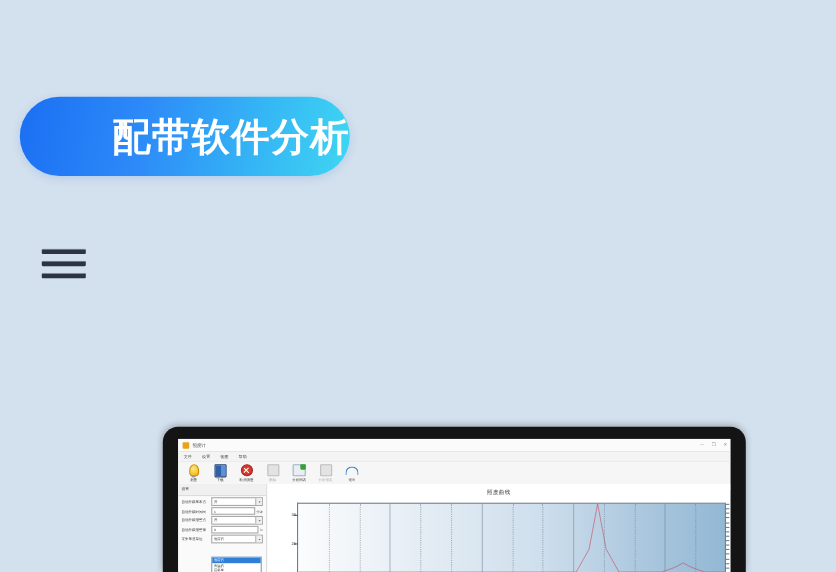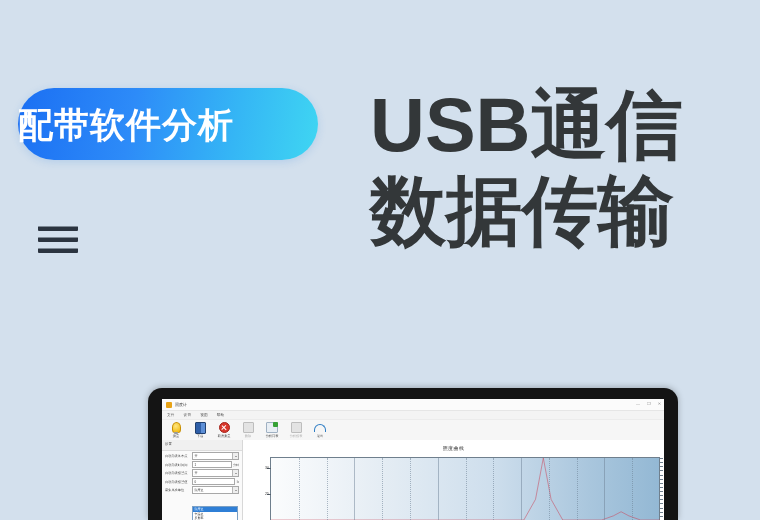--- a/index.html
+++ b/index.html
@@ -9,21 +9,21 @@
     font-family:"Liberation Sans","DejaVu Sans",sans-serif;
     position:relative;
   }
   
   .hero{position:absolute;left:0;top:0;width:760px;height:390px;}
 
   .badge{
     position:absolute;left:18px;top:88px;width:300px;height:72px;
     border-radius:36px;
     background:linear-gradient(100deg,#1b6ff3 0%,#2d8bf8 38%,#35b6f5 72%,#3fd6f2 100%);
-    display:flex;align-items:center;justify-content:flex-start;
+    display:flex;align-items:center;justify-content:flex-end;
     box-shadow:0 2px 8px rgba(40,120,220,.18);
   }
   .badge-text{
     color:#ffffff;font-size:35px;font-weight:700;letter-spacing:1px;
     line-height:1;white-space:nowrap;
   }
 
   .hamburger{position:absolute;left:38px;top:226px;width:40px;height:26px;}
   .hamburger i{
     display:block;width:40px;height:4px;margin-bottom:6px;border-radius:1px;
@@ -147,24 +147,20 @@
   <div class="badge">
     <span class="badge-text">配带软件分析</span>
   </div>
 
   <div class="hamburger">
     <i></i>
     <i></i>
     <i></i>
   </div>
 
-  <div class="titleblock">
-    <div class="title-line">USB通信</div>
-    <div class="title-line">数据传输</div>
-  </div>
 
 </div>
 
 <div class="laptop">
   <div class="laptop-inner">
     <div class="app">
 
       <div class="titlebar">
         <div class="tb-ico"></div>
         <div class="tb-title">照度计</div>

